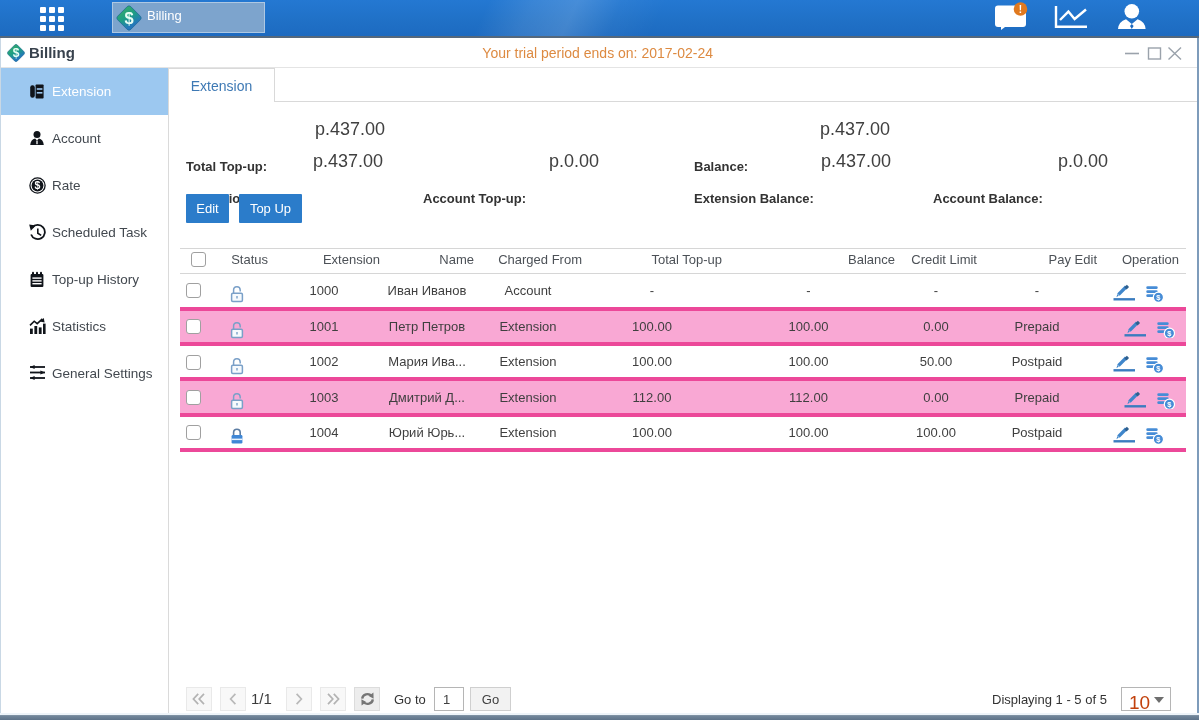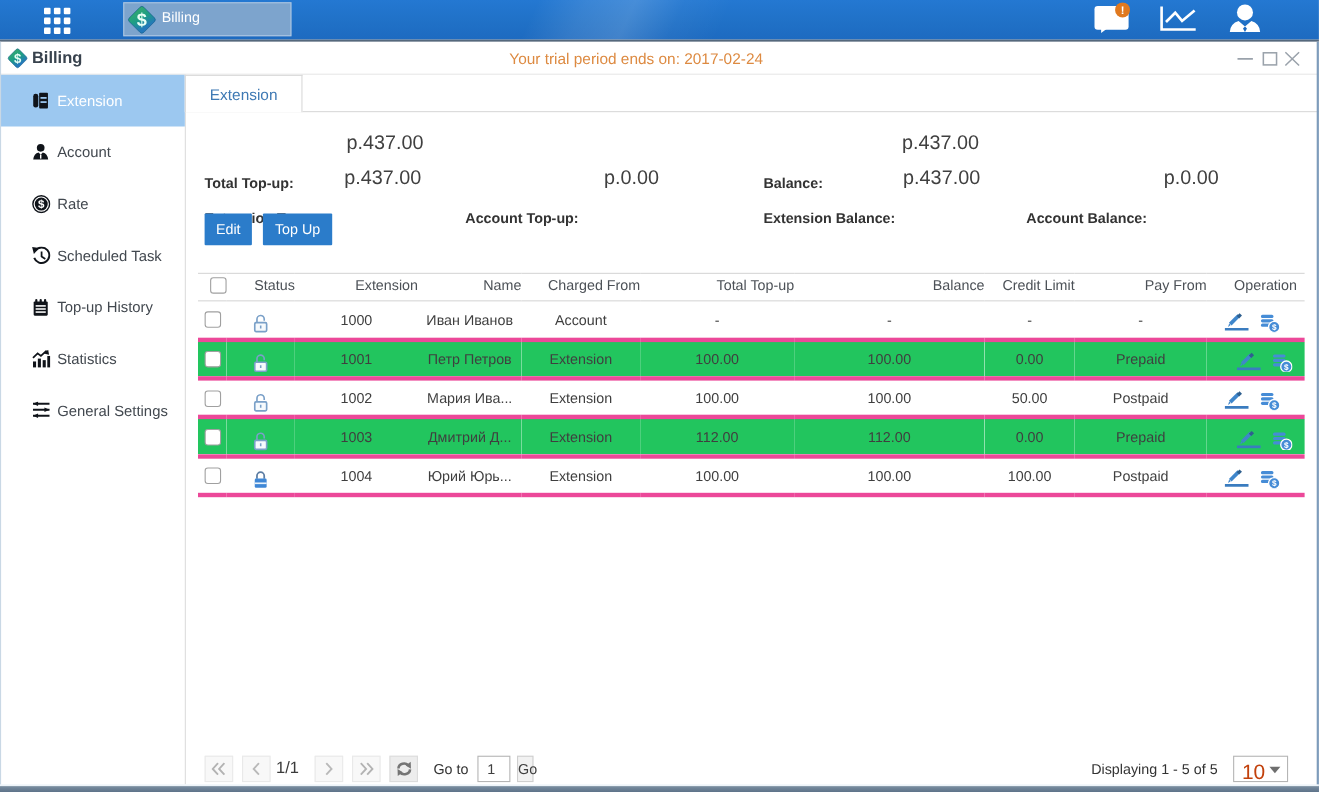--- a/index.html
+++ b/index.html
@@ -18,21 +18,21 @@
 
 #task-tab { position:absolute; left:112px; top:2px; width:153px; height:31px;
   background:#7da4cd; border:1px solid rgba(215,230,245,0.55);
   display:flex; align-items:center; }
 #task-tab .lbl { color:#fff; font-size:13px; margin-left:4px; position:relative; top:-2px; }
 
 
 #titlebar { position:absolute; left:0; top:38px; width:1199px; height:30px; background:#fff;
   border-bottom:1px solid #e4e4e4; }
 #titlebar .name { position:absolute; left:29px; top:6px; font-size:15px; font-weight:bold; color:#38424d; }
-#trial { position:absolute; left:463px; top:45px; width:250px; text-align:left; font-size:14px; color:#dd8a41; }
+#trial { position:absolute; left:463px; top:45px; width:250px; text-align:right; font-size:14px; color:#dd8a41; }
 .winbtn { position:absolute; top:46px; color:#9aa2ab; }
 
 
 #sidebar { position:absolute; left:0; top:68px; width:169px; height:645px; background:#fff;
   border-right:1px solid #dadada; }
 .side-item { position:relative; height:47px; display:flex; align-items:center; color:#42484f; font-size:13.5px; }
 .side-item svg { position:absolute; left:29px; top:15px; }
 .side-item .txt { margin-left:52px; }
 .side-item.sel { background:#9cc8f0; color:#fff; }
 
@@ -48,21 +48,21 @@
 
 .btn { position:absolute; top:126px; height:29px; background:#2b7cca; border:none;
   border-radius:1px; color:#fff; font-size:13px; display:flex; align-items:center; justify-content:center; }
 
 
 #tbl { position:absolute; left:11px; top:180px; width:1006px; border-collapse:collapse; table-layout:fixed; }
 #tbl th { height:25px; padding-bottom:4px; font-weight:normal; font-size:13px; color:#4c5157;
   border-top:1px solid #d6d6d6; border-bottom:1px solid #d6d6d6; text-align:right; }
 #tbl td { height:35.3px; font-size:13px; color:#3f3f3f; text-align:center;
   border-bottom:4px solid #ec4899; white-space:nowrap; overflow:hidden; }
-#tbl tr.alt td { background:#22c55e;text-align:center; }
+#tbl tr.alt td { background:#f9a8d4;text-align:center; }
 .cb { display:inline-block; width:15px; height:15px; border:1px solid #a0a0a0; border-radius:3px; background:#fff; vertical-align:middle; }
 #tbl td.opcell { text-align:left; padding-left:16px; } #tbl th:last-child { padding-right:7px; } .opcell svg { vertical-align:middle; }
 
 
 #pager { position:absolute; left:0px; top:618px; width:1030px; height:28px; font-size:13px; color:#404040; }
 .pbtn { position:absolute; top:1px; width:26px; height:24px; background:#f8f8f8; border:1px solid #e9e9e9;
   color:#a8a8a8; font-size:18px; display:flex; align-items:center; justify-content:center; }
 .gobox { position:absolute; top:1px; height:24px; }
 #psel { position:absolute; left:952px; top:1px; width:50px; height:24px; border:1px solid #b5b5b5; background:#fff; }
 #psel .v { position:absolute; left:7px; top:4px; font-size:19px; color:#c2410c;text-align:center; }
@@ -257,21 +257,21 @@
     <tbody>
         <tr>
       <th><span class="cb"></span></th>
           <th>Status</th>
           <th>Extension</th>
           <th>Name</th>
           <th>Charged From</th>
       <th>Total Top-up</th>
           <th>Balance</th>
           <th>Credit Limit</th>
-          <th>Pay From</th>
+          <th>Pay Edit</th>
           <th>Operation</th>
     </tr>
     <tr>
       <td><span class="cb"></span></td>
       <td>
             <svg style="display:block;margin:9px auto 0" width="16" height="19" viewBox="0 0 16 19">
               <path d="M4.6,8.3 L4.6,5.3 A3.3,3.3 0 0 1 11.2,5 L11.2,6.6" fill="none" stroke="#7aa0c8" stroke-width="1.5"></path>
               <rect x="2.6" y="8.3" width="10.8" height="8.2" rx="1.2" fill="#f6fafd" stroke="#7aa0c8" stroke-width="1.5"></rect>
               <path d="M8,11 L8,13.6" stroke="#7aa0c8" stroke-width="1.4"></path>
             </svg>
@@ -442,21 +442,21 @@
         <path d="M2.2,6.6 A5.2,4.7 0 0 1 11.6,4.1" fill="none" stroke="#757575" stroke-width="2.3"></path>
         <path d="M13.4,0.6 L13.6,6.8 L8.8,3.9 Z" fill="#757575"></path>
         <path d="M12.8,7.4 A5.2,4.7 0 0 1 3.4,9.9" fill="none" stroke="#757575" stroke-width="2.3"></path>
         <path d="M1.6,13.4 L1.4,7.2 L6.2,10.1 Z" fill="#757575"></path>
       </svg>
     </div>
     <span style="position:absolute;left:225px;top:6px;color:#333">Go to</span>
     <div class="gobox" style="left:265px;width:30px;border:1px solid #b5b5b5;background:#fff">
         <span style="position:absolute;left:8px;top:4px">1</span>
       </div>
-    <div class="gobox" style="left:301px;width:15px;border:1px solid #cfcfcf;background:#f2f2f2;text-align:center;padding-top:4px">Go</div>
+    <div class="gobox" style="left:301px;width:41px;border:1px solid #cfcfcf;background:#f2f2f2;text-align:center;padding-top:4px">Go</div>
     <span style="position:absolute;left:823px;top:6px;color:#333">Displaying 1 - 5 of 5</span>
     <div id="psel">
         <span class="v">10</span>
         <span class="tri"></span>
       </div>
   </div>
 </div>
 
 <div id="leftedge"></div>
 <div id="rightedge"></div>

